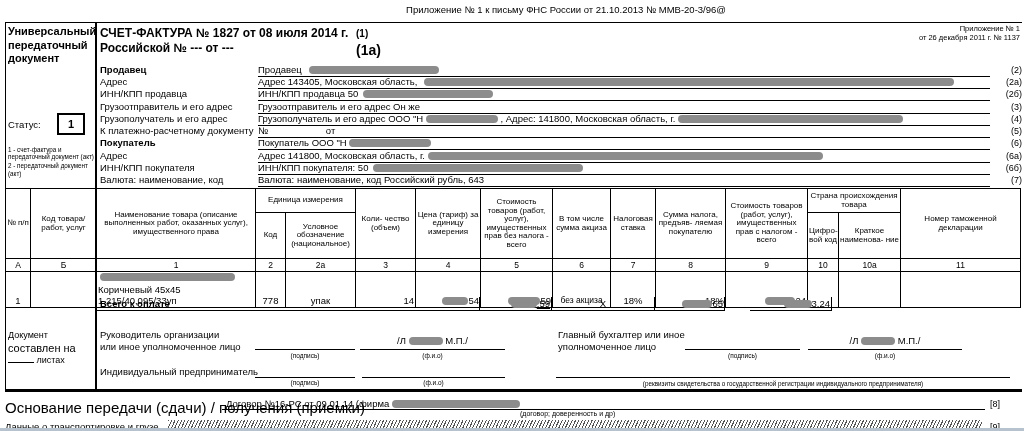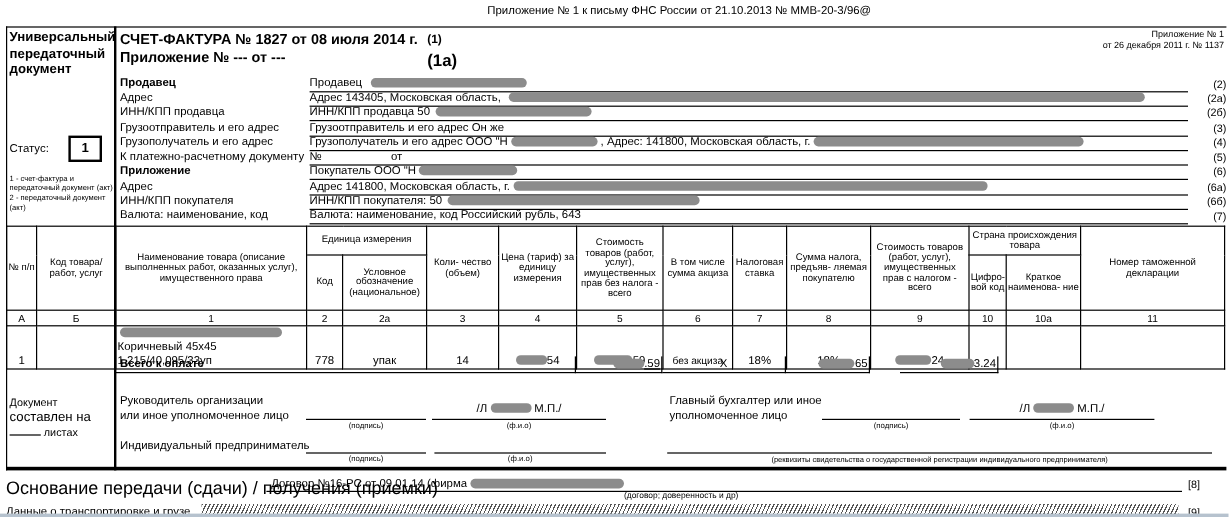--- a/index.html
+++ b/index.html
@@ -12,21 +12,21 @@
   .fl{position:absolute;left:100px;width:158px;font-size:9.5px;line-height:12px;white-space:nowrap;}
   .fv{position:absolute;left:258px;width:732px;height:12px;font-size:9.5px;line-height:12px;
       white-space:nowrap;border-bottom:1px solid #000;overflow:hidden;}
   .fr{position:absolute;left:990px;width:32px;font-size:9px;line-height:12px;text-align:right;}
   
   table.grid{border-collapse:collapse;table-layout:fixed;font-size:8px;}
   .grid td{border:1px solid #000;text-align:center;vertical-align:middle;padding:0 1px;line-height:8.5px;overflow:hidden;}
   .grid tr.idx td{font-size:8.5px;line-height:10px;}
   .grid tr.data td{font-size:9.5px;line-height:11px;vertical-align:bottom;padding-bottom:1px;}
   .grid td.l{text-align:left;}
-  .grid td.r{}
+  .grid td.r{text-align:right;}
   
   .totals{position:absolute;left:95px;top:297px;display:flex;height:14px;font-size:9.5px;}
   .totals>div{box-sizing:border-box;border-right:1px solid #000;border-bottom:1px solid #000;
       line-height:13px;overflow:hidden;white-space:nowrap;}
   .totals .tl{border-left:1px solid #000;padding-left:4px;}
   .totals .tv{text-align:right;padding-right:1px;}
   .totals .tx{text-align:center;}
   
   .ul{position:absolute;border-bottom:1px solid #000;height:9px;}
   .cap{position:absolute;font-size:6.5px;line-height:7px;text-align:center;}
@@ -55,21 +55,21 @@
   <div class="abs b" style="left:8px;top:25px;width:90px;font-size:11px;line-height:13.5px;">Универсальный передаточный документ</div>
   <div class="abs" style="left:8px;top:119px;font-size:9.5px;">Статус:</div>
   <div class="abs b" style="left:57px;top:113px;width:24px;height:18px;border:2px solid #000;text-align:center;font-size:11px;line-height:18px;">1</div>
   <div class="abs" style="left:8px;top:146px;width:92px;font-size:6.3px;line-height:7.2px;">
     <div style="margin-bottom:2px;">1 - счет-фактура и передаточный документ (акт)</div>
     <div>2 - передаточный документ (акт)</div>
   </div>
 
   <div class="abs b" style="left:100px;top:26px;font-size:12px;">СЧЕТ-ФАКТУРА № 1827 от 08 июля 2014 г.</div>
   <div class="abs b" style="left:356px;top:28px;font-size:10px;">(1)</div>
-  <div class="abs b" style="left:100px;top:41px;font-size:12px;">Приложение № --- от ---</div>
+  <div class="abs b" style="left:100px;top:41px;font-size:12px;">Российской № --- от ---</div>
   <div class="abs b" style="left:356px;top:42px;font-size:14px;">(1а)</div>
 
   <div class="fl b" style="top:64px">Продавец</div>
   <div class="fv" style="top:64px">
     <span>Продавец</span>
     <span class="blob" style="width:130px;margin-left:5px;"></span>
   </div>
   <div class="fr" style="top:64px">(2)</div>
 
   <div class="fl" style="top:76px">Адрес</div>
@@ -101,21 +101,21 @@
   </div>
   <div class="fr" style="top:113px">(4)</div>
 
   <div class="fl" style="top:125px">К платежно-расчетному документу</div>
   <div class="fv" style="top:125px">
     <span>№</span>
     <span style="margin-left:55px;">от</span>
   </div>
   <div class="fr" style="top:125px">(5)</div>
 
-  <div class="fl b" style="top:137px">Приложение</div>
+  <div class="fl b" style="top:137px">Покупатель</div>
   <div class="fv" style="top:137px">
     <span>Покупатель ООО "Н</span>
     <span class="blob" style="width:82px;"></span>
   </div>
   <div class="fr" style="top:137px">(6)</div>
 
   <div class="fl" style="top:150px">Адрес</div>
   <div class="fv" style="top:150px">
     <span>Адрес 141800, Московская область, г.</span>
     <span class="blob" style="width:395px;"></span>

